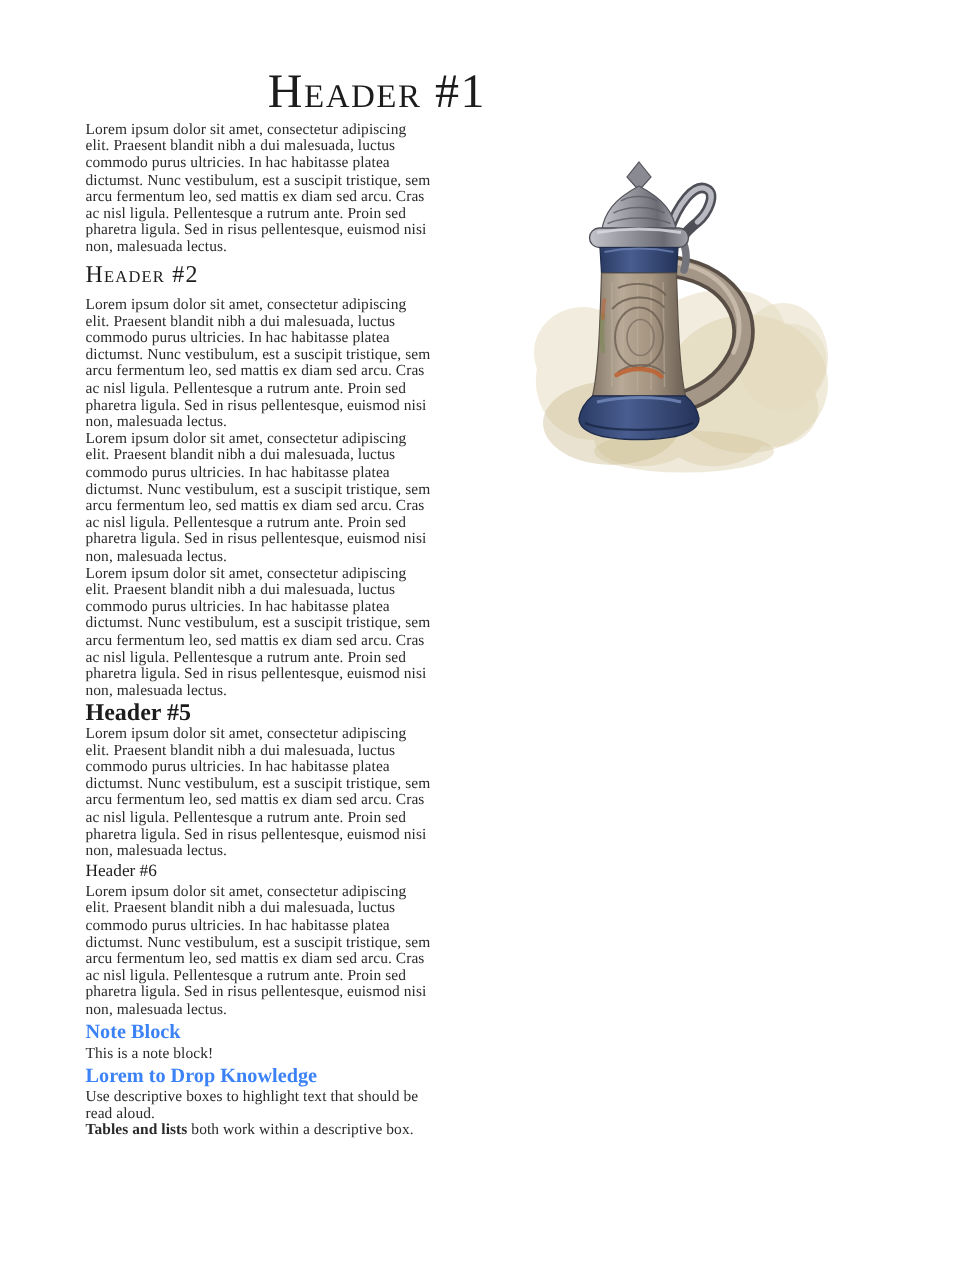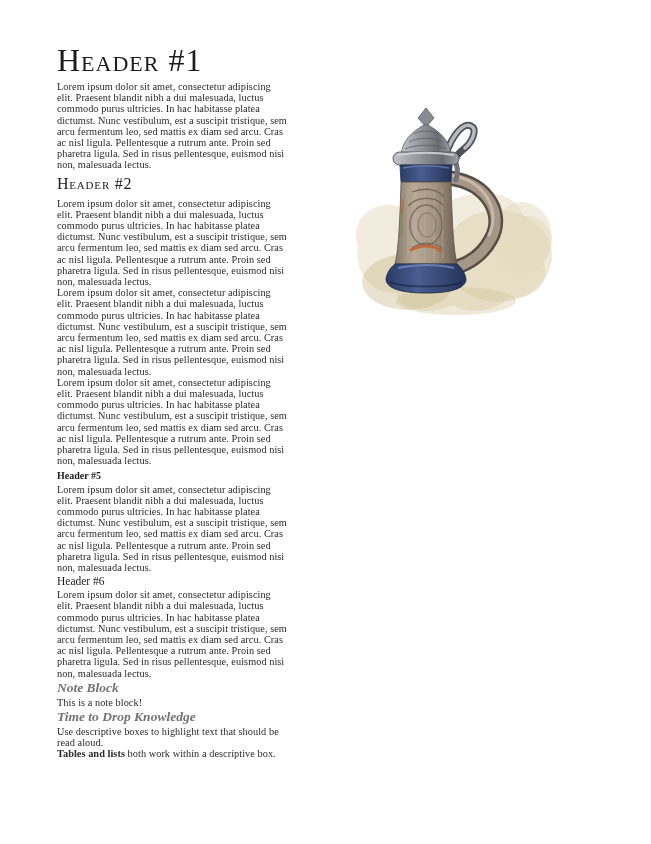--- a/index.html
+++ b/index.html
@@ -8,28 +8,28 @@
     font-family:"Liberation Serif","DejaVu Serif",serif;color:#242424;
     -webkit-font-smoothing:antialiased;
   }
   .page{position:absolute;inset:0;}
   .text-col{position:absolute;left:57px;top:44px;width:267px;}
   .body-text{
     font-size:10.3px;line-height:11.2px;margin:0;color:#2a2a2a;
     white-space:pre-line;letter-spacing:0.05px;
   }
   .heading{font-weight:normal;margin:0;color:#1c1c1c;}
-  .h1s{font-size:32px;line-height:33px;font-variant:small-caps;letter-spacing:1px;margin:0 0 4px 0;}
+  .h1s{font-size:32px;line-height:33px;font-variant:small-caps;letter-spacing:1px;margin:0 0 4px 0;text-align:right;}
   .h2s{font-size:16px;line-height:24px;font-variant:small-caps;letter-spacing:0.8px;margin:1px 0 2px 0;}
   .h3s{font-size:17px;line-height:18px;font-variant:small-caps;letter-spacing:0.6px;
        border-bottom:1.6px solid #161616;padding-bottom:1px;margin:1px 0 3px 0;}
   .h4s{font-size:15px;line-height:16px;font-variant:small-caps;letter-spacing:0.5px;margin:1px 0 2px 0;}
-  .h5s{font-size:10px;line-height:13px;font-weight:bold;margin:2px 0 2px 0;}
+  .h5s{font-size:16px;line-height:13px;font-weight:bold;margin:2px 0 2px 0;}
   .h6s{font-size:11.5px;line-height:12px;font-weight:normal;margin:2px 0 2px 0;}
-  .block-title{font-size:13.5px;line-height:14px;font-weight:bold;margin:2px 0 2px 0;color:#737373;font-style:italic;}
+  .block-title{font-size:13.5px;line-height:14px;font-weight:bold;margin:2px 0 2px 0;color:#3b82f6;}
   .inline-bold{font-weight:bold;text-align:center;}
   .illustration{position:absolute;left:346px;top:96px;width:214px;height:222px;}
 </style>
 </head>
 <body>
 
 <div class="page">
 
   <div class="text-col">
     <div id="sections">
@@ -100,21 +100,21 @@
 arcu fermentum leo, sed mattis ex diam sed arcu. Cras
 ac nisl ligula. Pellentesque a rutrum ante. Proin sed
 pharetra ligula. Sed in risus pellentesque, euismod nisi
 non, malesuada lectus.</p>
   </section>
 </div>
 
     <h4 class="block-title">Note Block</h4>
     <p class="body-text">This is a note block!</p>
 
-    <h4 class="block-title">Time to Drop Knowledge</h4>
+    <h4 class="block-title">Lorem to Drop Knowledge</h4>
     <p class="body-text">Use descriptive boxes to highlight text that should be
 read aloud.</p>
     <p class="body-text"><span class="inline-bold">Tables and lists</span><span> both work within a descriptive box.</span></p>
   </div>
 
   <svg class="illustration" viewBox="0 0 214 222" xmlns="http://www.w3.org/2000/svg" aria-hidden="true">
     <defs>
       <linearGradient id="pew" x1="0" y1="0" x2="1" y2="0">
         <stop offset="0" stop-color="#c3c3ca"></stop>
           <stop offset="0.45" stop-color="#8e8e96"></stop>

